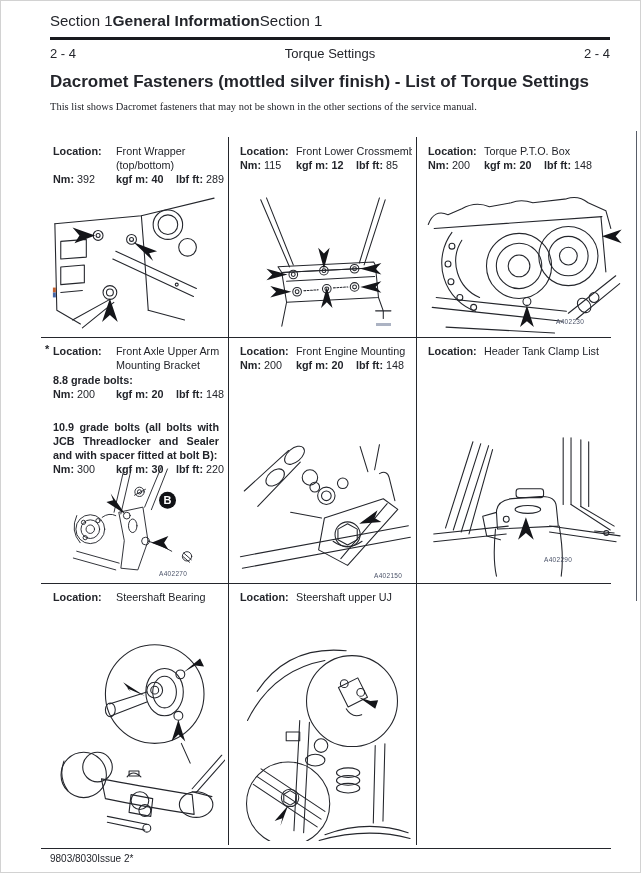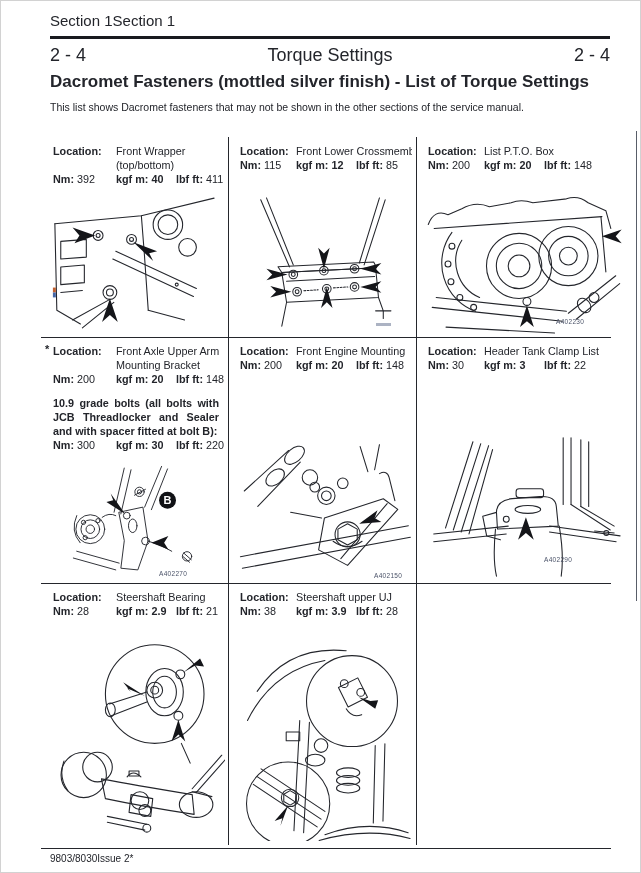--- a/index.html
+++ b/index.html
@@ -4,60 +4,61 @@
 <style>
   html,body{margin:0;padding:0;background:#ededed;}
   .page{position:relative;width:641px;height:873px;background:#ffffff;
         font-family:"Liberation Sans",sans-serif;color:#23252b;
         border:1px solid #d2d2d2;box-sizing:border-box;overflow:hidden;}
   
   .hdr{position:absolute;left:49px;top:11px;width:560px;}
   .hdr-top{display:flex;justify-content:flex-start;align-items:baseline;
            font-size:15px;padding-bottom:7px;border-bottom:3px solid #181a1f;}
   .hdr-top .ctr{font-weight:bold;font-size:15.5px;}
-  .hdr-sub{display:flex;justify-content:space-between;font-size:18px;margin-top:6px;}
+  .hdr-sub{display:flex;justify-content:space-between;font-size:13px;margin-top:6px;}
   .title{position:absolute;left:49px;top:71px;font-size:17px;font-weight:bold;}
-  .intro{position:absolute;left:49px;top:100px;font-size:10.5px;}
+  .intro{position:absolute;left:49px;top:100px;font-size:10.5px;font-family:Liberation Serif, serif;}
   
   .grid{position:absolute;left:40px;top:136px;width:570px;height:708px;}
   .vline{position:absolute;width:1px;background:#24262c;top:0;height:708px;}
   .hline{position:absolute;left:0;width:570px;height:1px;background:#24262c;}
   .vredge{position:absolute;left:595px;top:-6px;width:1px;height:470px;background:#585d68;}
   .frule{position:absolute;left:40px;top:847px;width:570px;height:1px;background:#24262c;}
   .footer{position:absolute;left:49px;top:852px;width:560px;display:flex;
           justify-content:flex-start;font-size:10px;}
   
   .cell{position:absolute;font-size:10.8px;line-height:14px;padding:7px 4px 0 12px;
         box-sizing:border-box;}
   .row-loc{display:flex;}
   .lab{font-weight:bold;flex:0 0 63px;}
   .locval{width:104px;}
   .nw{white-space:nowrap;overflow:hidden;width:120px;}
   .row-tq{display:flex;margin-top:0px;}
   .tq b{margin-right:3px;}
   .tq1{flex:0 0 63px;}
   .tq2{flex:0 0 60px;font-weight:bold;}
   .bold-line{font-weight:bold;margin-top:1px;}
-  .bold-just{font-weight:bold;text-align:justify;width:166px;margin-top:10px;}
+  .bold-just{font-weight:bold;text-align:justify;width:166px;margin-top:19px;}
   .star{position:absolute;left:4px;top:5px;font-weight:bold;font-size:11px;}
   .fig{position:absolute;}
   .fig svg{display:block;width:100%;height:100%;}
   .figref{position:absolute;font-size:6.5px;color:#4a5268;letter-spacing:.3px;}
   .smudge{position:absolute;width:15px;height:3px;background:#97a0b4;opacity:.8;}
   .stroke{fill:none;stroke:#24262c;stroke-width:1.1;stroke-linecap:round;stroke-linejoin:round;}
   .ink{fill:#141519;stroke:none;}
 </style>
 </head>
 <body>
 
 <div class="page">
 
   <div class="hdr">
     <div class="hdr-top">
       <span>Section 1</span>
+      <span class="ctr">General Information</span>
       <span>Section 1</span>
     </div>
     <div class="hdr-sub">
       <span>2 - 4</span>
       <span>Torque Settings</span>
       <span>2 - 4</span>
     </div>
   </div>
 
   <div class="title">Dacromet Fasteners (mottled silver finish) - List of Torque Settings</div>
@@ -71,21 +72,21 @@
     <div class="hline" style="top:446px"></div>
 
     <div class="cell" style="left:0;top:0;width:187px;height:200px">
       <div class="row-loc">
         <span class="lab">Location:</span>
         <span class="locval" style="width:98px">Front Wrapper (top/bottom)</span>
       </div>
       <div class="row-tq">
         <span class="tq tq1"><b>Nm:</b><span>392</span></span>
         <span class="tq tq2"><b>kgf m:</b><span>40</span></span>
-        <span class="tq"><b>lbf ft:</b><span>411</span></span>
+        <span class="tq"><b>lbf ft:</b><span>289</span></span>
       </div>
       <div class="fig" style="left:6px;top:56px;width:172px;height:140px">
         <svg viewBox="0 0 175 140">
           <g class="stroke">
             <path d="M8,30 L96,22 L170,4"></path>
             <path d="M96,22 L99,60 L103,118"></path>
             <path d="M8,30 L10,118 L34,132"></path>
             <circle cx="123" cy="31" r="15"></circle>
               <circle cx="123" cy="31" r="10"></circle>
             <circle cx="143" cy="54" r="9"></circle>
@@ -156,21 +157,21 @@
             <polygon points="99,99 93,121 99,115 105,121"></polygon>
           </g>
         </svg>
       </div>
       <span class="smudge" style="left:148px;top:186px"></span>
     </div>
 
     <div class="cell" style="left:375px;top:0;width:195px;height:200px">
       <div class="row-loc">
         <span class="lab" style="flex-basis:56px">Location:</span>
-        <span class="locval nw">List P.T.O. Box</span>
+        <span class="locval nw">Torque P.T.O. Box</span>
       </div>
       <div class="row-tq">
         <span class="tq tq1" style="flex-basis:56px"><b>Nm:</b><span>200</span></span>
         <span class="tq tq2"><b>kgf m:</b><span>20</span></span>
         <span class="tq"><b>lbf ft:</b><span>148</span></span>
       </div>
       <div class="fig" style="left:2px;top:50px;width:208px;height:148px">
         <svg viewBox="0 0 210 150">
           <g class="stroke">
             <path d="M10,38 Q16,22 30,28 L44,22 Q58,14 72,20 L94,16 Q104,12 116,16 L150,12 Q162,8 172,16 L190,24 L195,42"></path>
@@ -203,20 +204,21 @@
       </div>
       <span class="figref" style="left:140px;top:178px">A402230</span>
     </div>
 
     <div class="cell" style="left:0;top:200px;width:187px;height:246px">
       <span class="star">*</span>
       <div class="row-loc">
         <span class="lab">Location:</span>
         <span class="locval" style="width:110px">Front Axle Upper Arm Mounting Bracket</span>
       </div>
+      <div class="bold-line">8.8 grade bolts:</div>
       <div class="row-tq">
         <span class="tq tq1"><b>Nm:</b><span>200</span></span>
         <span class="tq tq2"><b>kgf m:</b><span>20</span></span>
         <span class="tq"><b>lbf ft:</b><span>148</span></span>
       </div>
       <div class="bold-just">10.9 grade bolts (all bolts with JCB Threadlocker and Sealer and with spacer fitted at bolt B):</div>
       <div class="row-tq">
         <span class="tq tq1"><b>Nm:</b><span>300</span></span>
         <span class="tq tq2"><b>kgf m:</b><span>30</span></span>
         <span class="tq"><b>lbf ft:</b><span>220</span></span>
@@ -292,25 +294,20 @@
         </svg>
       </div>
       <span class="figref" style="left:146px;top:232px">A402150</span>
     </div>
 
     <div class="cell" style="left:375px;top:200px;width:195px;height:246px">
       <div class="row-loc">
         <span class="lab" style="flex-basis:56px">Location:</span>
         <span class="locval nw">Header Tank Clamp List</span>
       </div>
-      <div class="row-tq">
-        <span class="tq tq1" style="flex-basis:56px"><b>Nm:</b><span>30</span></span>
-        <span class="tq tq2"><b>kgf m:</b><span>3</span></span>
-        <span class="tq"><b>lbf ft:</b><span>22</span></span>
-      </div>
       <div class="fig" style="left:2px;top:96px;width:206px;height:144px">
         <svg viewBox="0 0 210 145">
           <g class="stroke">
             <path d="M28,96 L56,8 M36,98 L64,10 M44,100 L72,12 M52,102 L76,16"></path>
             <path d="M148,4 L148,72 M156,4 L156,72 M166,6 L166,74 M174,8 L174,74"></path>
             <path d="M156,72 L196,98 M166,74 L200,94"></path>
             <path d="M16,102 L92,94 M16,110 L90,102 M134,94 L206,104 M134,100 L202,110"></path>
             <path d="M80,80 Q80,68 96,66 L124,64 Q140,63 141,74 L143,94 L81,97 Z"></path>
             <rect x="100" y="56" width="28" height="9" rx="3"></rect>
             <ellipse cx="112" cy="77" rx="13" ry="4"></ellipse>
@@ -325,25 +322,20 @@
           </g>
         </svg>
       </div>
       <span class="figref" style="left:128px;top:216px">A402290</span>
     </div>
 
     <div class="cell" style="left:0;top:446px;width:187px;height:262px">
       <div class="row-loc">
         <span class="lab">Location:</span>
         <span class="locval nw">Steershaft Bearing</span>
-      </div>
-      <div class="row-tq">
-        <span class="tq tq1"><b>Nm:</b><span>28</span></span>
-        <span class="tq tq2"><b>kgf m:</b><span>2.9</span></span>
-        <span class="tq"><b>lbf ft:</b><span>21</span></span>
       </div>
       <div class="fig" style="left:2px;top:46px;width:182px;height:212px">
         <svg viewBox="0 0 182 215">
           <g class="stroke">
             <circle cx="112" cy="66" r="50"></circle>
             <ellipse cx="122" cy="64" rx="19" ry="24"></ellipse>
             <ellipse cx="122" cy="64" rx="12" ry="16"></ellipse>
             <circle cx="112" cy="62" r="8"></circle>
               <circle cx="112" cy="62" r="4"></circle>
             <path d="M66,76 L104,64 M68,88 L104,74"></path>
@@ -373,25 +365,20 @@
           </g>
         </svg>
       </div>
     </div>
 
     <div class="cell" style="left:187px;top:446px;width:188px;height:262px">
       <div class="row-loc">
         <span class="lab" style="flex-basis:56px">Location:</span>
         <span class="locval nw">Steershaft upper UJ</span>
       </div>
-      <div class="row-tq">
-        <span class="tq tq1" style="flex-basis:56px"><b>Nm:</b><span>38</span></span>
-        <span class="tq tq2"><b>kgf m:</b><span>3.9</span></span>
-        <span class="tq"><b>lbf ft:</b><span>28</span></span>
-      </div>
       <div class="fig" style="left:4px;top:44px;width:180px;height:214px">
         <svg viewBox="0 0 186 220">
           <g class="stroke">
             <path d="M26,66 Q58,18 118,24"></path>
             <path d="M16,96 Q42,44 96,34"></path>
             <circle cx="124" cy="76" r="47"></circle>
             <path d="M110,62 L130,52 L140,72 L120,82 Z"></path>
             <circle cx="116" cy="58" r="4"></circle>
               <circle cx="133" cy="67" r="4"></circle>
             <path d="M118,84 Q124,94 134,90"></path>

